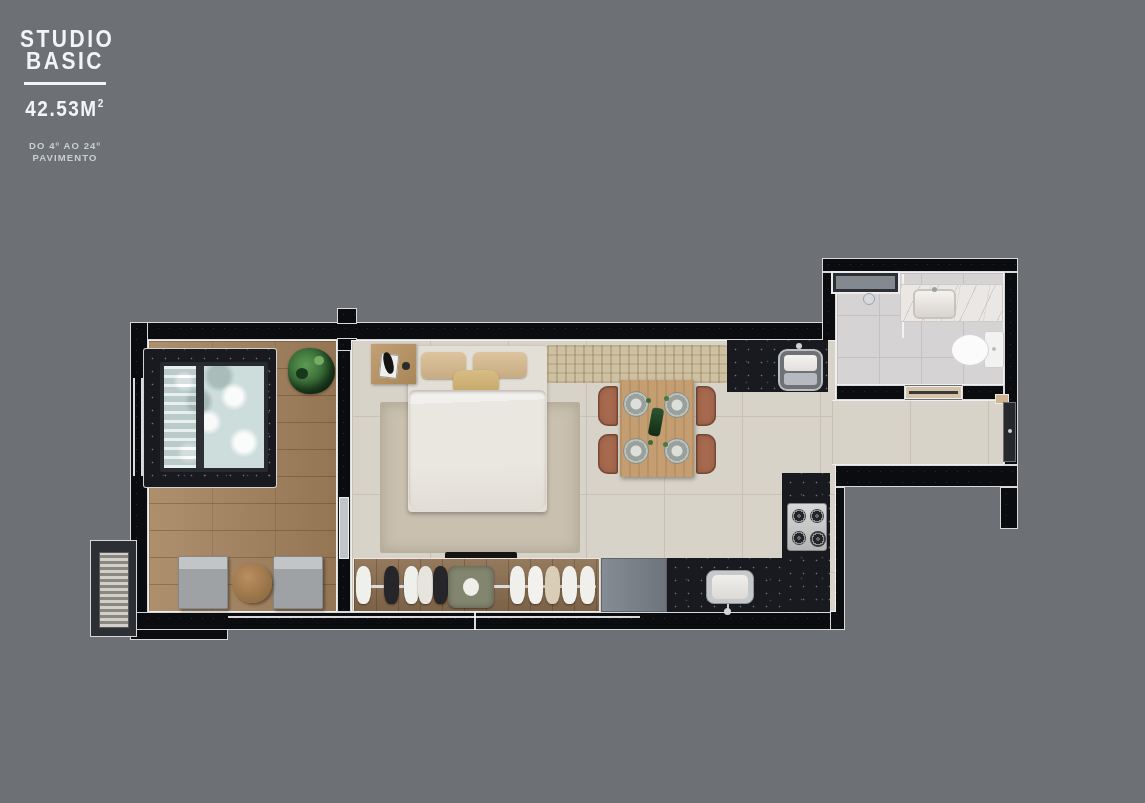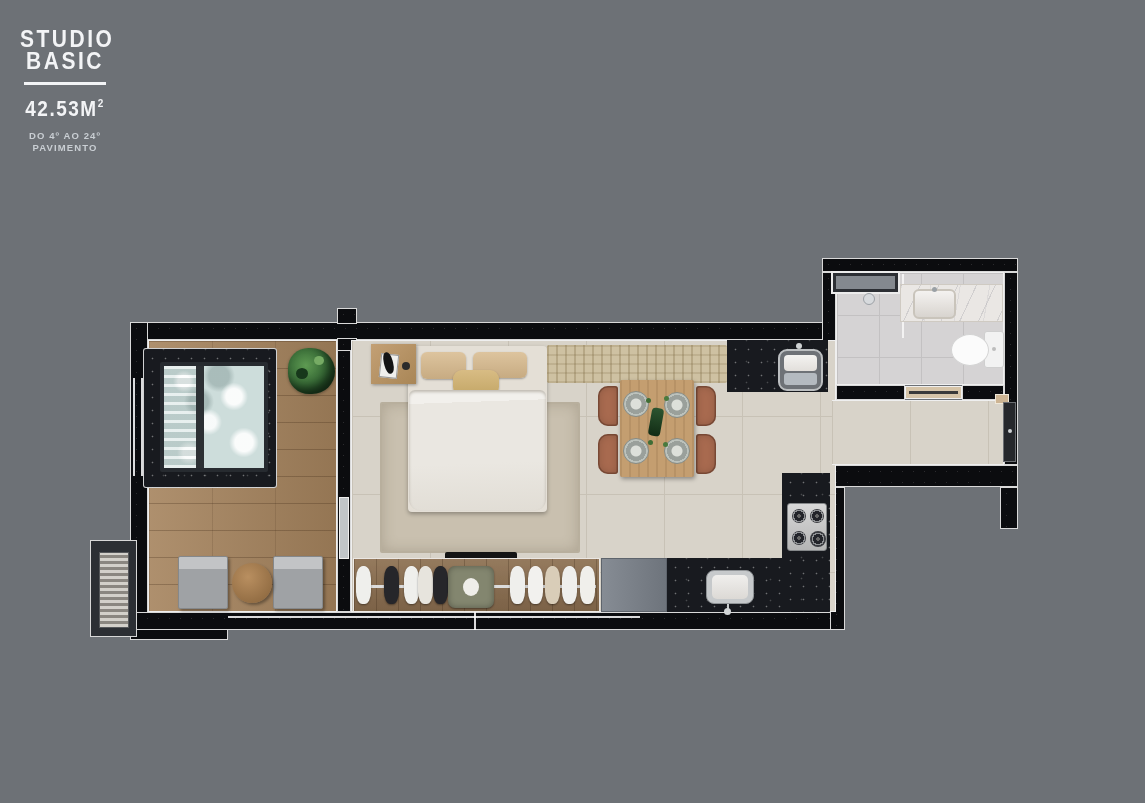--- a/index.html
+++ b/index.html
@@ -6,21 +6,21 @@
   body{width:1145px;height:803px;overflow:hidden;background:#6d7176;font-family:"Liberation Sans",sans-serif;}
   #stage{position:relative;width:1145px;height:803px;}
   .a{position:absolute;box-sizing:border-box;}
 
   
   #panel{left:20px;top:26px;width:90px;text-align:center;color:#f3f4f6;}
   .t1{font-size:21px;font-weight:bold;letter-spacing:2.5px;line-height:22px;transform:scaleY(1.18);transform-origin:top center;white-space:nowrap;}
   .rule{width:82px;height:3px;background:#f3f4f6;margin:12px auto 0 auto;}
   .area{margin-top:11px;font-size:19px;font-weight:bold;letter-spacing:1.5px;transform:scaleY(1.15);transform-origin:top center;white-space:nowrap;}
   .area sup{font-size:10px;}
-  .floors{margin-top:12px;font-size:9.5px;font-weight:bold;letter-spacing:1.1px;color:#c9ced3;line-height:11.5px;}
+  .floors{margin-top:22px;font-size:9.5px;font-weight:bold;letter-spacing:1.1px;color:#c9ced3;line-height:11.5px;}
 
   
   .wall{background-color:#0b0c0f;border:1px solid #d9d9d9;
     background-image:radial-gradient(rgba(255,255,255,.13) .6px,transparent 1px);background-size:11px 11px;}
   .tilefloor{background-color:#d8d3c9;border:1.5px solid #efefef;
     background-image:linear-gradient(#c8c2b6 1px,transparent 1px),linear-gradient(90deg,#c8c2b6 1px,transparent 1px);
     background-size:78px 78px;background-position:0 -3px;}
   .bathfloor{background-color:#d5d3d4;border:1.5px solid #efefef;
     background-image:linear-gradient(#c3c1c2 1px,transparent 1px),linear-gradient(90deg,#c3c1c2 1px,transparent 1px);
     background-size:42px 42px;}

